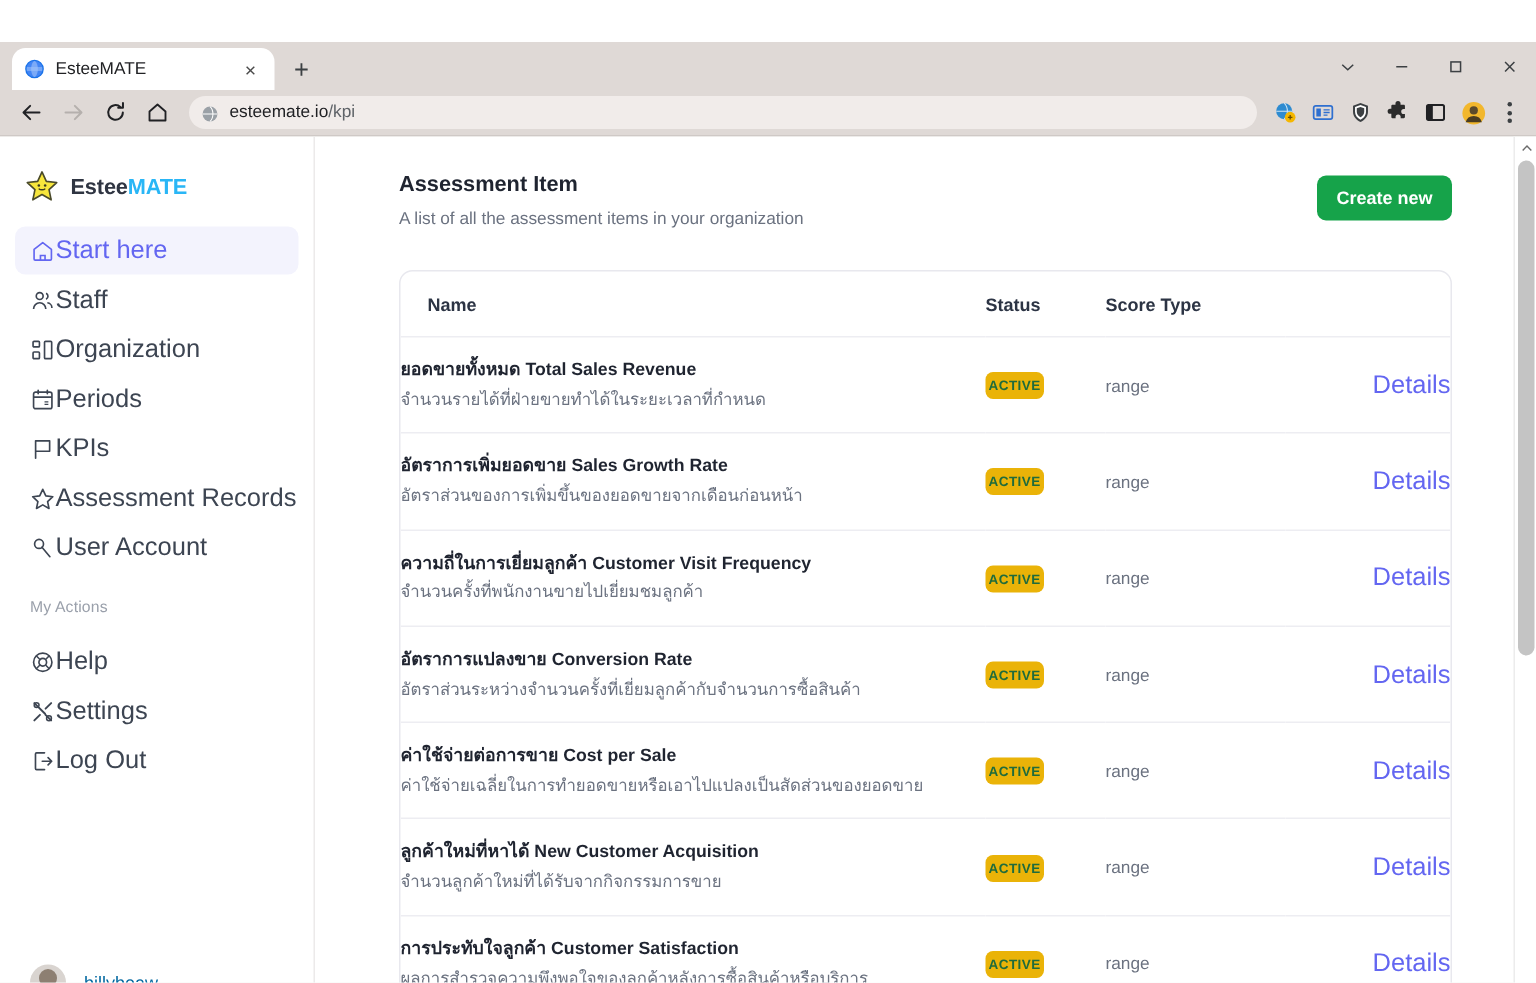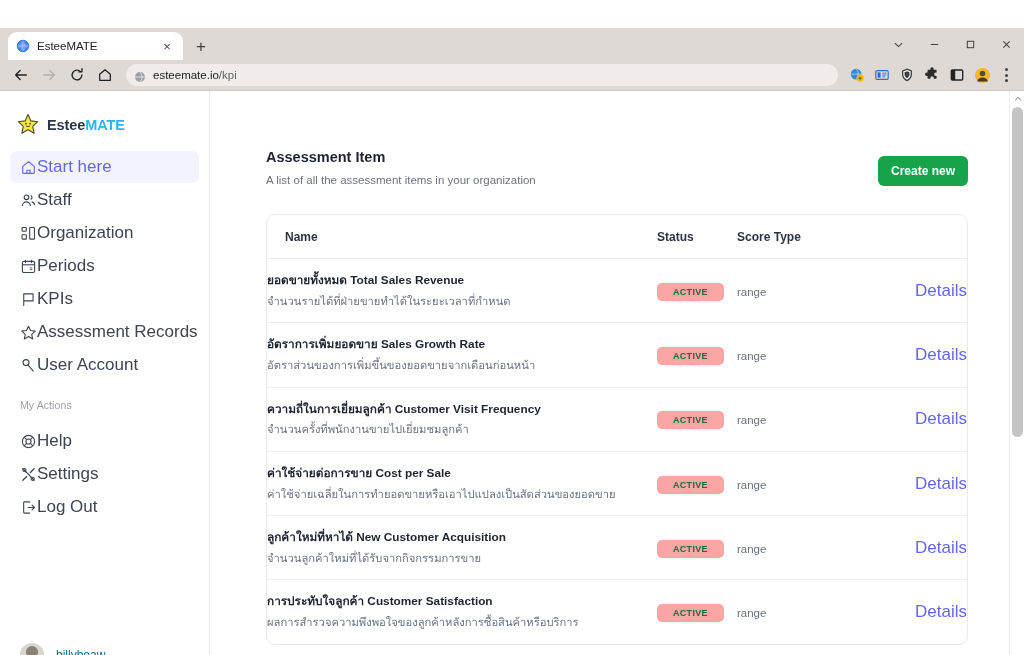--- a/index.html
+++ b/index.html
@@ -115,21 +115,21 @@
                   border-radius: 50%; background: #8d7f72; }
   .avatar .body { position: absolute; left: 2px; top: 14px; width: 20px; height: 14px;
                   border-radius: 10px 10px 0 0; background: #6f6257; }
   .username { font-size: 12px; color: #0369a1; }
 
   
   .content {
     flex: 1 1 auto; overflow: hidden; position: relative; background: #ffffff;
     padding: 0 56px 0 56px;
   }
-  .page-head { padding-top: 58px; display: flex; align-items: flex-end; }
+  .page-head { padding-top: 24px; display: flex; align-items: center; }
   .page-head-text { flex: 1 1 auto; }
   .page-title { font-size: 14.5px; font-weight: bold; color: #1f2430; margin-bottom: 9px; }
   .page-sub { font-size: 11.5px; color: #6b7280; }
   .btn-create {
     background: #16a34a; color: #ffffff; font-size: 12px; font-weight: bold;
     border: none; border-radius: 6px; padding: 8px 13px; cursor: pointer;
     white-space: nowrap; margin-top: -3px;
   }
 
   .card {
@@ -144,23 +144,23 @@
   table.items th.c-name { padding-left: 18px; width: auto; }
   table.items th.c-status { width: 80px; }
   table.items th.c-score { width: 120px; }
   table.items th.c-act { width: 110px; }
   table.items td { padding: 14px 0; border-bottom: 1px solid #ededf2; vertical-align: middle; }
   table.items tr:last-child td { border-bottom: none; }
   td.c-name { padding-left: 18px; }
   .item-title { font-size: 11.8px; font-weight: bold; color: #1f2430; margin-bottom: 6px; line-height: 1.25; }
   .item-desc { font-size: 11.2px; color: #6b7280; line-height: 1.3; }
   .badge {
-    display: inline-block; background: #fca5a5; color: #1f6b3c;
+    display: inline-block; background: #eab308; color: #1f6b3c;
     font-size: 9px; font-weight: bold; letter-spacing: 0.3px;
-    padding: 4px 16px; border-radius: 5px;
+    padding: 4px 2px; border-radius: 5px;
   }
   .score { font-size: 11.5px; color: #6b7280; }
   .details { font-size: 17px; color: #6366f1; text-decoration: none; cursor: pointer; padding-left: 40px; }
   td.c-act { text-align: right; padding-right: 2px; }
 
   
   .pagescroll {
     position: absolute; right: 0; top: 0; bottom: 0; width: 15px;
     background: #ffffff; border-left: 1px solid #ececec;
   }
@@ -482,20 +482,29 @@
               <td class="c-name">
                 <div class="item-title">ความถี่ในการเยี่ยมลูกค้า Customer Visit Frequency</div>
                 <div class="item-desc">จำนวนครั้งที่พนักงานขายไปเยี่ยมชมลูกค้า</div>
               </td>
               <td><span class="badge">ACTIVE</span></td>
               <td><span class="score">range</span></td>
               <td class="c-act"><a class="details">Details</a></td>
             </tr>
             <tr>
               <td class="c-name">
+                <div class="item-title">อัตราการแปลงขาย Conversion Rate</div>
+                <div class="item-desc">อัตราส่วนระหว่างจำนวนครั้งที่เยี่ยมลูกค้ากับจำนวนการซื้อสินค้า</div>
+              </td>
+              <td><span class="badge">ACTIVE</span></td>
+              <td><span class="score">range</span></td>
+              <td class="c-act"><a class="details">Details</a></td>
+            </tr>
+            <tr>
+              <td class="c-name">
                 <div class="item-title">ค่าใช้จ่ายต่อการขาย Cost per Sale</div>
                 <div class="item-desc">ค่าใช้จ่ายเฉลี่ยในการทำยอดขายหรือเอาไปแปลงเป็นสัดส่วนของยอดขาย</div>
               </td>
               <td><span class="badge">ACTIVE</span></td>
               <td><span class="score">range</span></td>
               <td class="c-act"><a class="details">Details</a></td>
             </tr>
             <tr>
               <td class="c-name">
                 <div class="item-title">ลูกค้าใหม่ที่หาได้ New Customer Acquisition</div>

